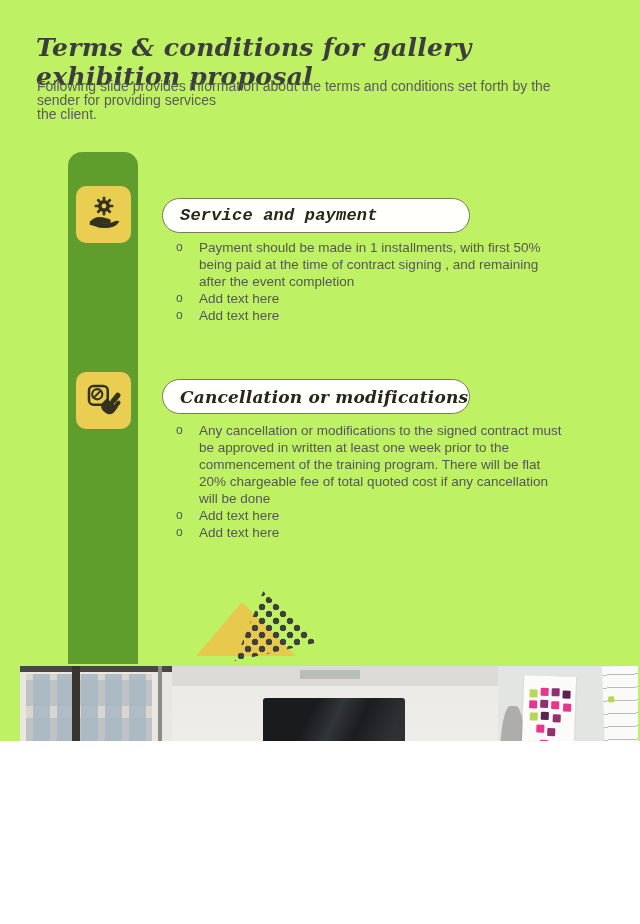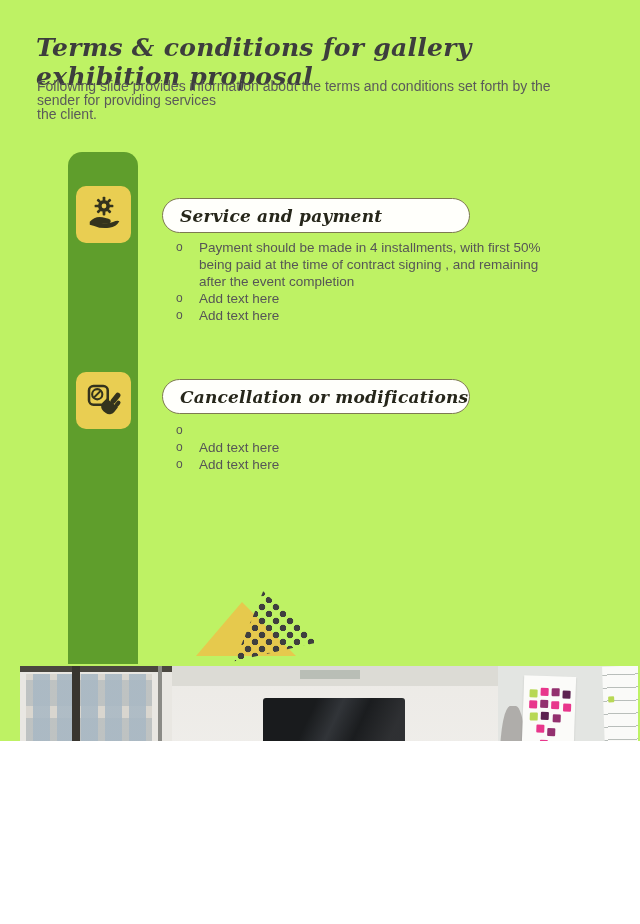--- a/index.html
+++ b/index.html
@@ -22,21 +22,21 @@
               display:flex; align-items:center; justify-content:center; }
   .icon-box.b1 { top:186px; }
   .icon-box.b2 { top:372px; }
 
   
   .pill { position:absolute; left:162px; width:308px; height:35px;
           background:#fffffb; border:1.5px solid #7d7a50; border-radius:18px;
           display:flex; align-items:center; padding-left:17px;
           font-family:"DejaVu Serif", serif; font-style:italic; font-weight:700;
           font-size:17px; color:#26261a; letter-spacing:.2px; }
-  .pill.p1 { top:198px; }
+  .pill.p1 { top:198px;font-family:Liberation Mono, monospace; }
   .pill.p2 { top:379px; }
 
   
   ul.bullets { position:absolute; left:168px; width:406px; list-style:none; }
   ul.bullets.s1 { top:239px; }
   ul.bullets.s2 { top:422px; }
   ul.bullets li { display:flex; font-size:13.5px; line-height:17px; color:#565656; }
   ul.bullets .marker { width:31px; flex:0 0 31px; font-size:12px; color:#565656; padding-left:8px; }
   ul.bullets .btext { white-space:pre-line; }
 
@@ -131,40 +131,45 @@
       </g>
     </svg>
   </div>
 
   <div class="pill p1">
     <span>Service and payment</span>
   </div>
   <ul class="bullets s1">
       <li>
         <span class="marker">o</span>
-        <span class="btext">Payment should be made in 4 installments,  with first 50%
+        <span class="btext">Payment should be made in 1 installments,  with first 50%
 being paid at the time of  contract signing , and remaining
 after the event completion</span>
       </li>
       <li>
         <span class="marker">o</span>
         <span class="btext">Add text here</span>
       </li>
       <li>
         <span class="marker">o</span>
         <span class="btext">Add text here</span>
       </li>
     </ul>
 
   <div class="pill p2">
     <span>Cancellation or modifications</span>
   </div>
   <ul class="bullets s2">
       <li>
         <span class="marker">o</span>
+        <span class="btext">Any cancellation or modifications to the signed contract must
+be approved in written at least one week prior to the
+commencement of the training program. There will be flat
+20% chargeable fee of total quoted cost if any cancellation
+will be done</span>
       </li>
       <li>
         <span class="marker">o</span>
         <span class="btext">Add text here</span>
       </li>
       <li>
         <span class="marker">o</span>
         <span class="btext">Add text here</span>
       </li>
     </ul>

